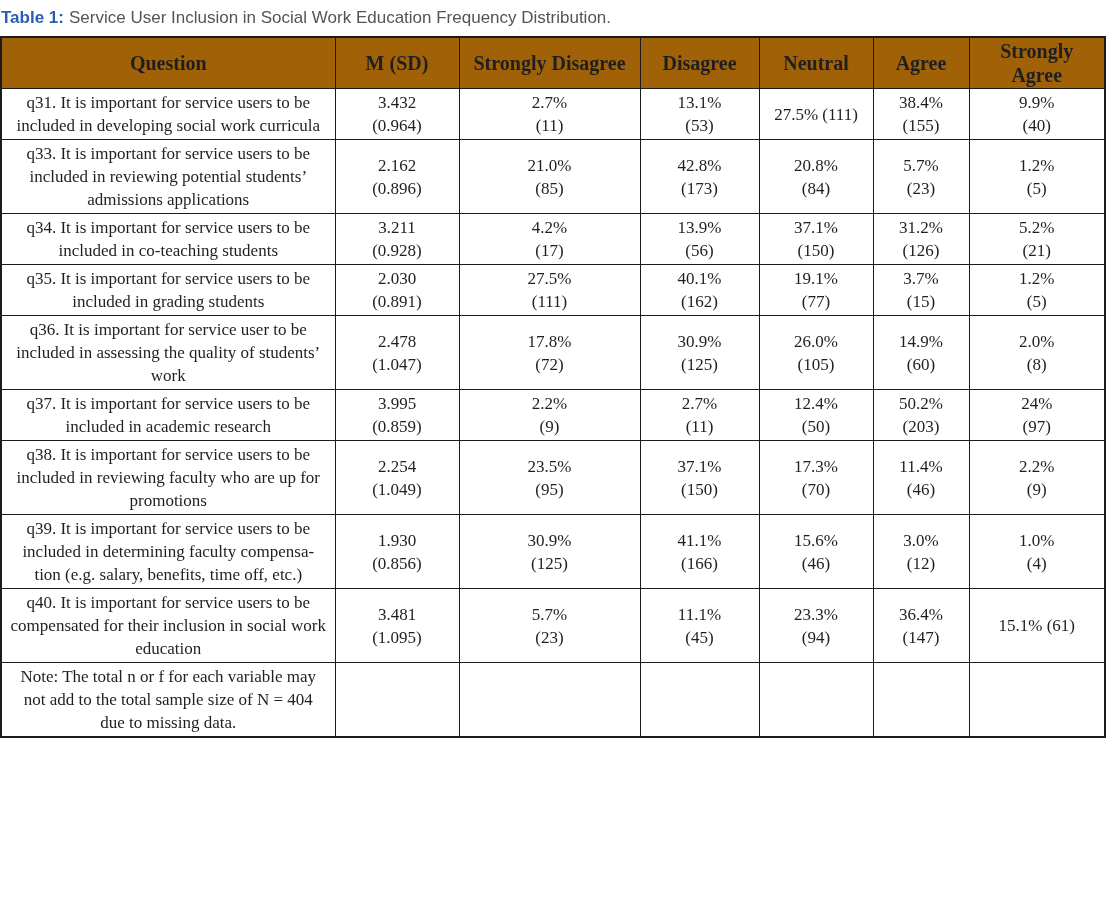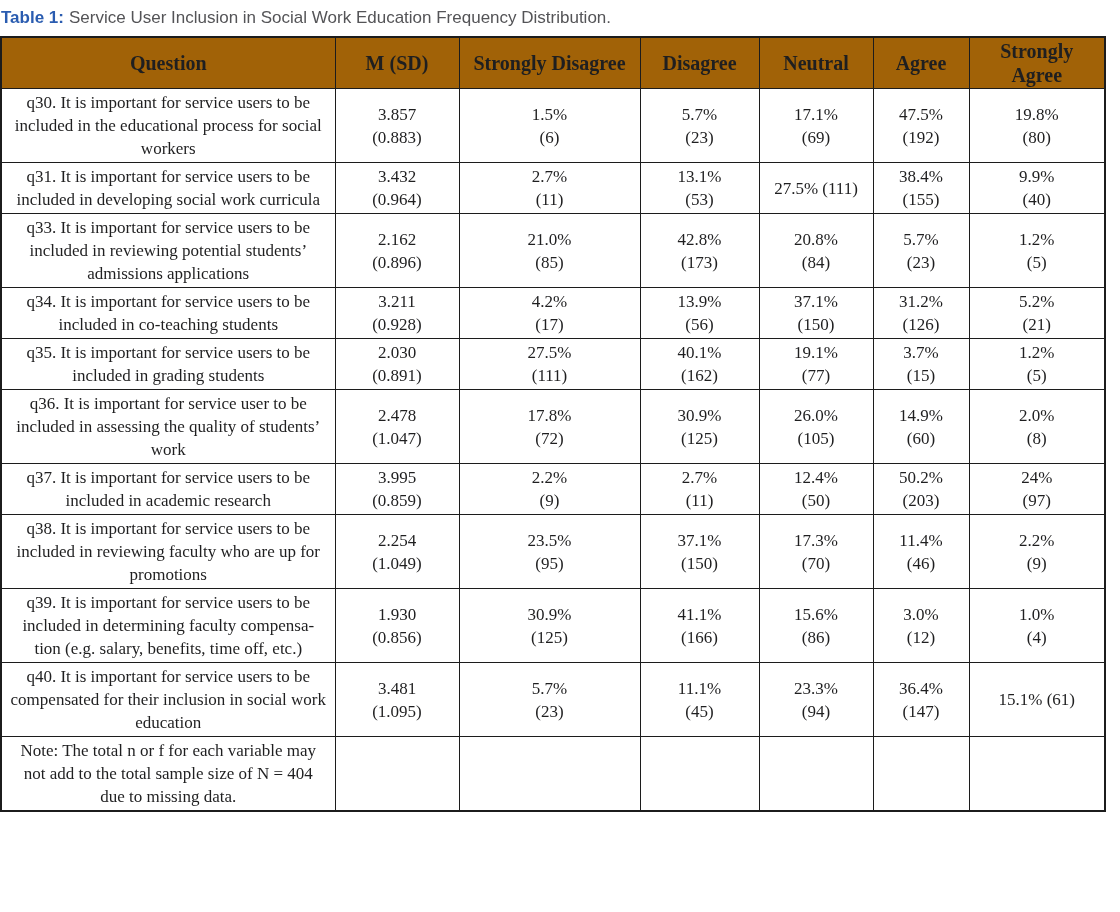--- a/index.html
+++ b/index.html
@@ -81,35 +81,20 @@
           <th>M (SD)</th>
           <th>Strongly Disagree</th>
           <th>Disagree</th>
           <th>Neutral</th>
           <th>Agree</th>
           <th>Strongly Agree</th>
         </tr>
     </thead>
     <tbody>
         <tr>
-          <td class="q-cell">q30. It is important for service users to be included in the educational process for social workers</td>
-          <td class="d-cell">3.857
-(0.883)</td>
-          <td class="d-cell">1.5%
-(6)</td>
-          <td class="d-cell">5.7%
-(23)</td>
-          <td class="d-cell">17.1%
-(69)</td>
-          <td class="d-cell">47.5%
-(192)</td>
-          <td class="d-cell">19.8%
-(80)</td>
-        </tr>
-        <tr>
           <td class="q-cell">q31. It is important for service users to be included in developing social work curricula</td>
           <td class="d-cell">3.432
 (0.964)</td>
           <td class="d-cell">2.7%
 (11)</td>
           <td class="d-cell">13.1%
 (53)</td>
           <td class="d-cell">27.5% (111)</td>
           <td class="d-cell">38.4%
 (155)</td>
@@ -208,21 +193,21 @@
         </tr>
         <tr>
           <td class="q-cell">q39. It is important for service users to be included in determining faculty compensa-tion (e.g. salary, benefits, time off, etc.)</td>
           <td class="d-cell">1.930
 (0.856)</td>
           <td class="d-cell">30.9%
 (125)</td>
           <td class="d-cell">41.1%
 (166)</td>
           <td class="d-cell">15.6%
-(86)</td>
+(46)</td>
           <td class="d-cell">3.0%
 (12)</td>
           <td class="d-cell">1.0%
 (4)</td>
         </tr>
         <tr>
           <td class="q-cell">q40. It is important for service users to be compensated for their inclusion in social work education</td>
           <td class="d-cell">3.481
 (1.095)</td>
           <td class="d-cell">5.7%

